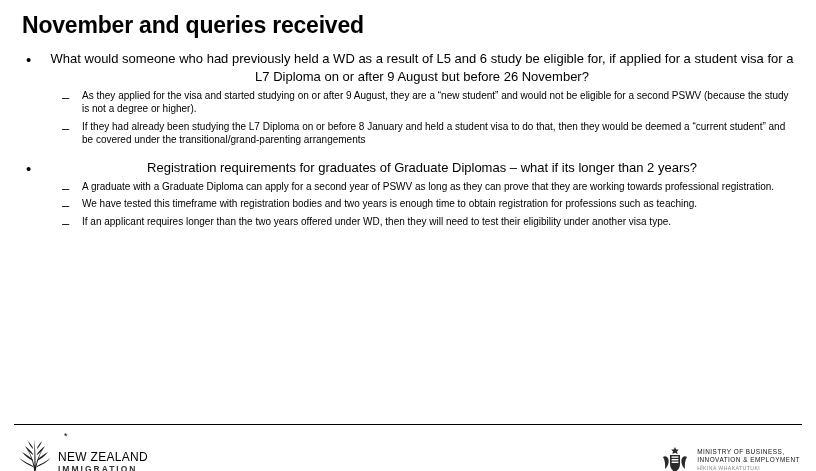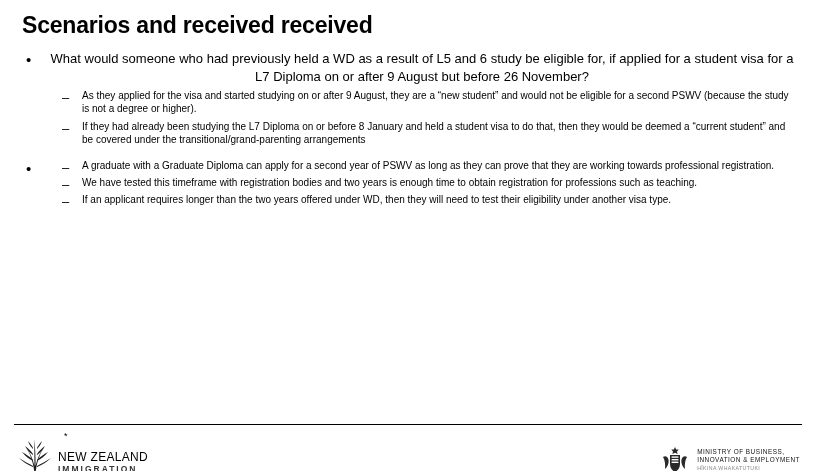--- a/index.html
+++ b/index.html
@@ -159,21 +159,21 @@
     display: block;
     color: #888;
     margin-top: 1px;
   }
 </style>
 </head>
 <body>
 
 <div class="slide">
 
-  <h1 class="slide-title">Scenarios and received received</h1>
+  <h1 class="slide-title">November and queries received</h1>
 
   <div class="content">
     <ul class="level1">
 
       <li>
         <span class="bullet">•</span>
         <span class="l1-text">What would someone who had previously held a WD as a result of L5 and 6 study be eligible for, if applied for a student visa for a L7 Diploma on or after 9 August but before 26 November?</span>
         <ul class="level2">
           <li>
             <span class="dash">–</span>
@@ -181,20 +181,21 @@
           </li>
           <li>
             <span class="dash">–</span>
             <span class="l2-text">If they had already been studying the L7 Diploma on or before 8 January and held a student visa to do that, then they would be deemed a “current student” and be covered under the transitional/grand-parenting arrangements</span>
           </li>
         </ul>
       </li>
 
       <li class="gap-l1">
         <span class="bullet">•</span>
+        <span class="l1-text">Registration requirements for graduates of Graduate Diplomas – what if its longer than 2 years?</span>
         <ul class="level2">
           <li>
             <span class="dash">–</span>
             <span class="l2-text">A graduate with a Graduate Diploma can apply for a second year of PSWV as long as they can prove that they are working towards professional registration.</span>
           </li>
           <li>
             <span class="dash">–</span>
             <span class="l2-text">We have tested this timeframe with registration bodies and two years is enough time to obtain registration for professions such as teaching.</span>
           </li>
           <li>

